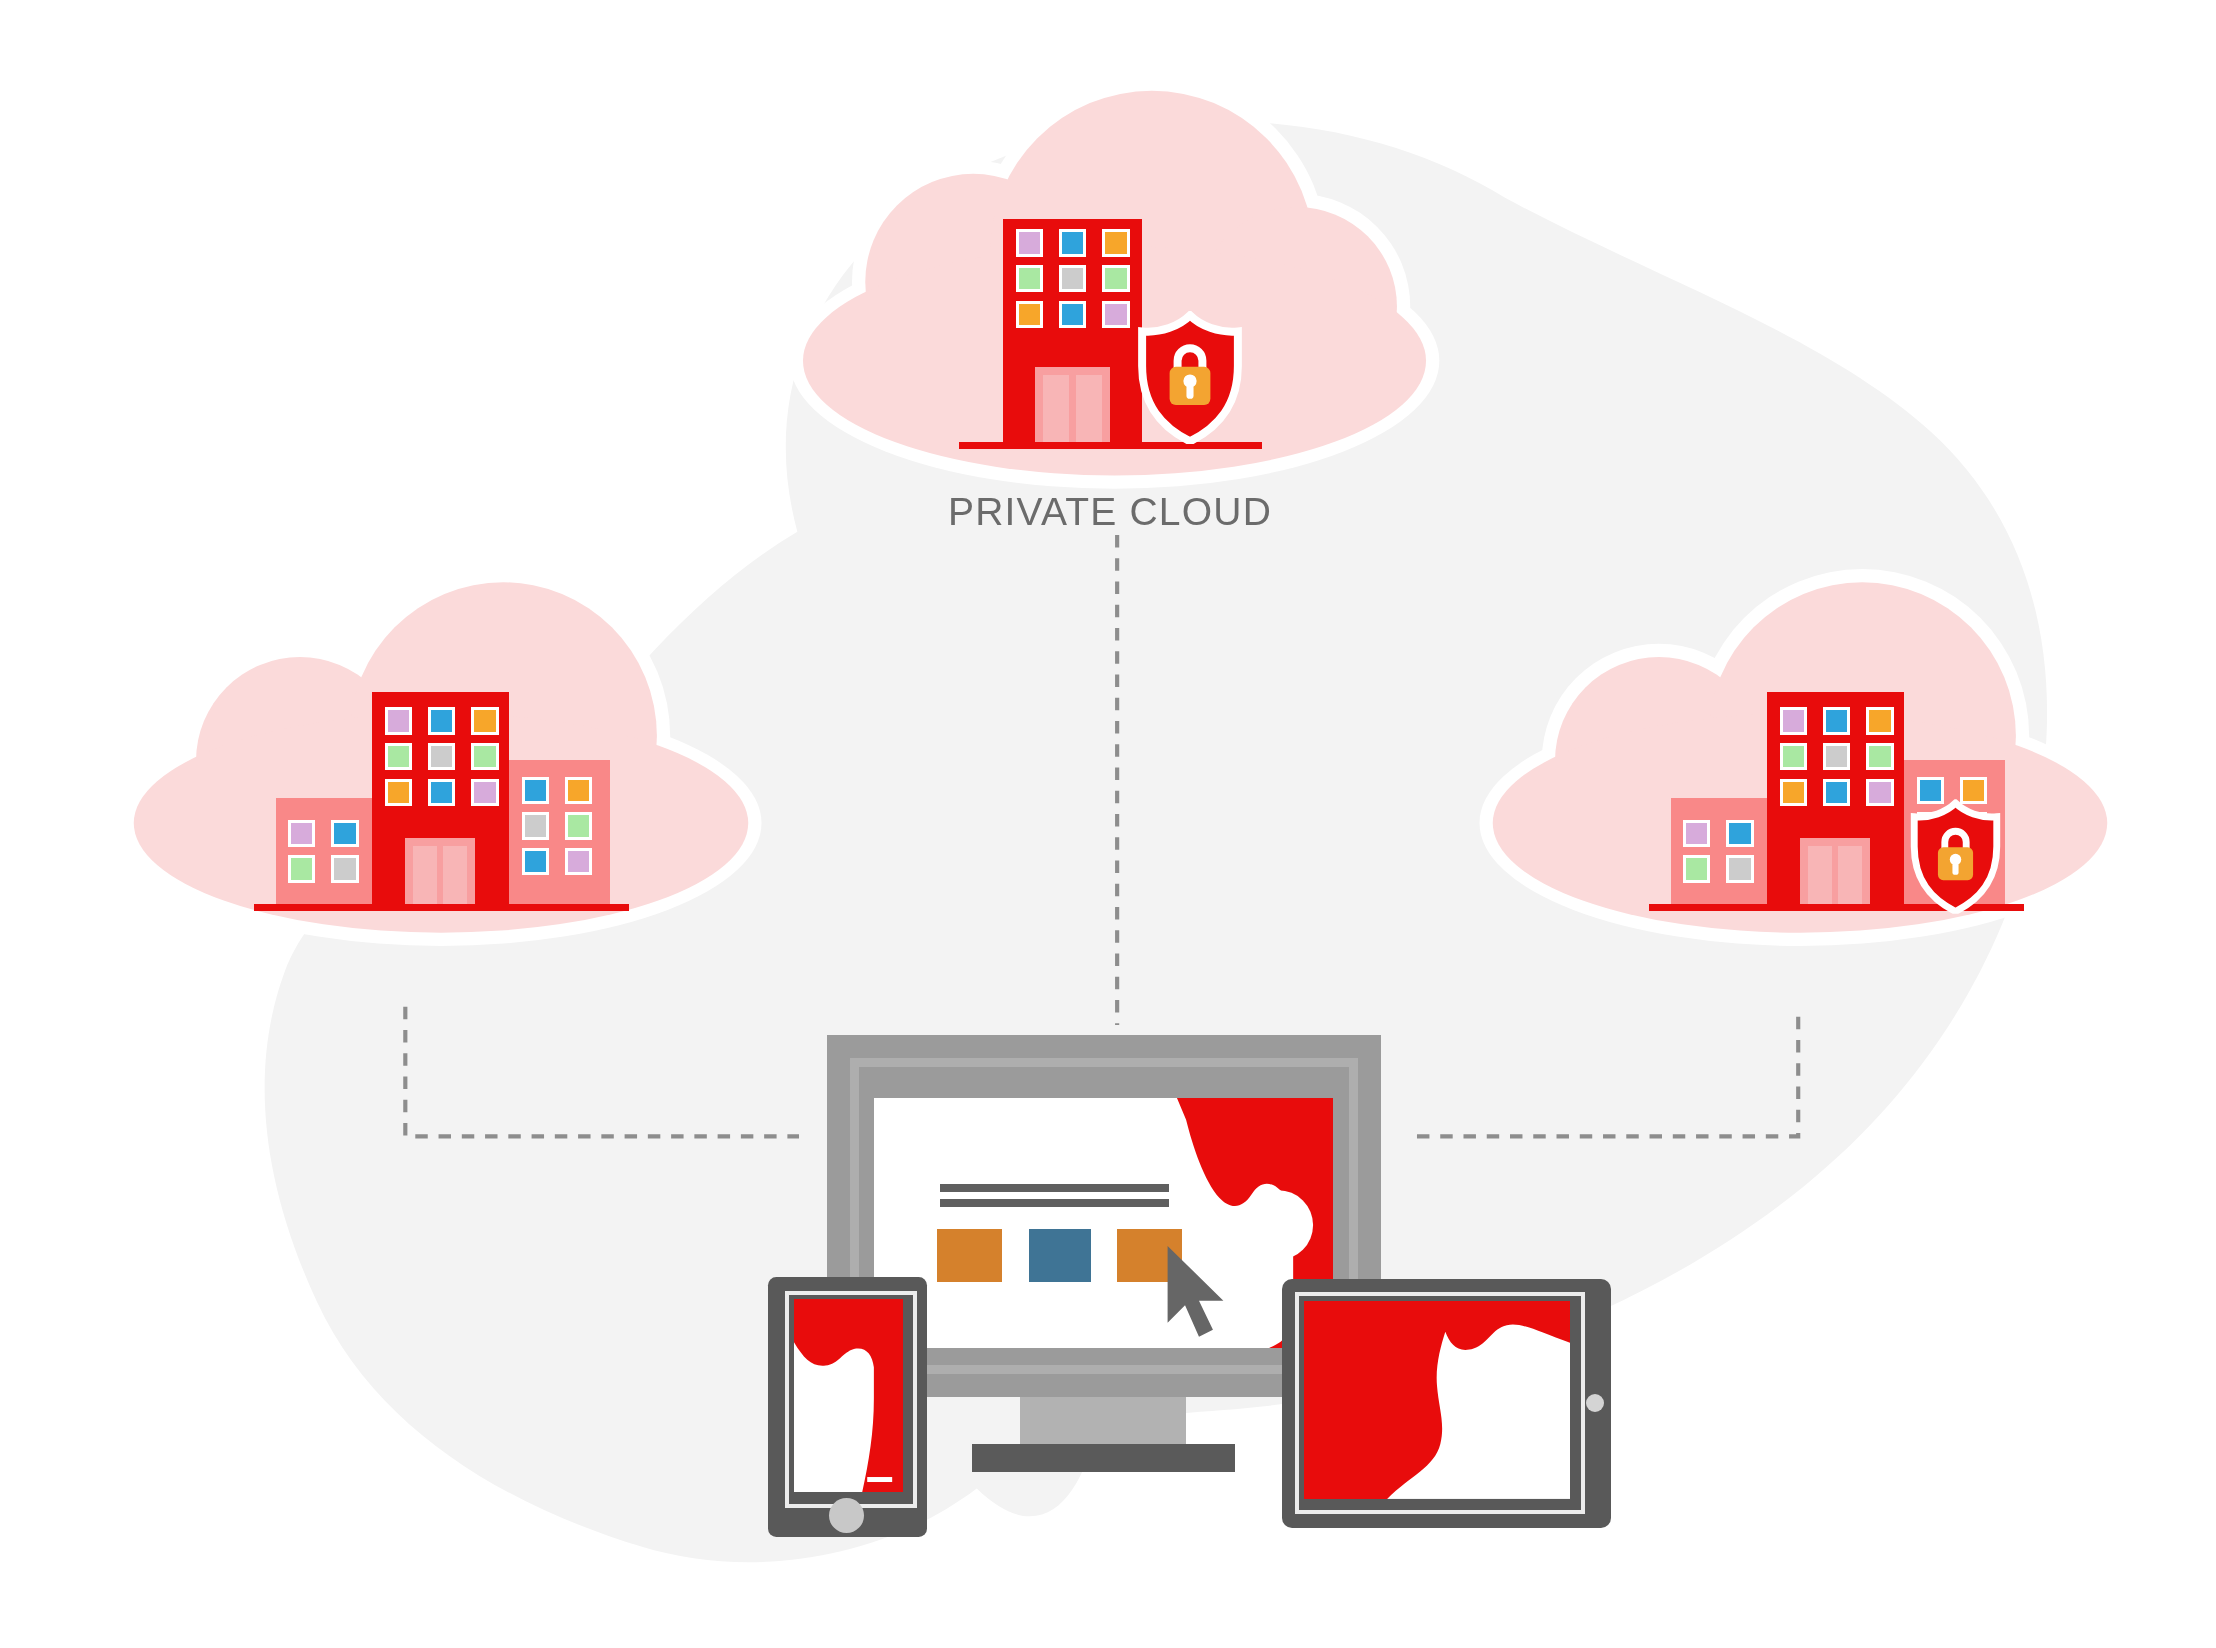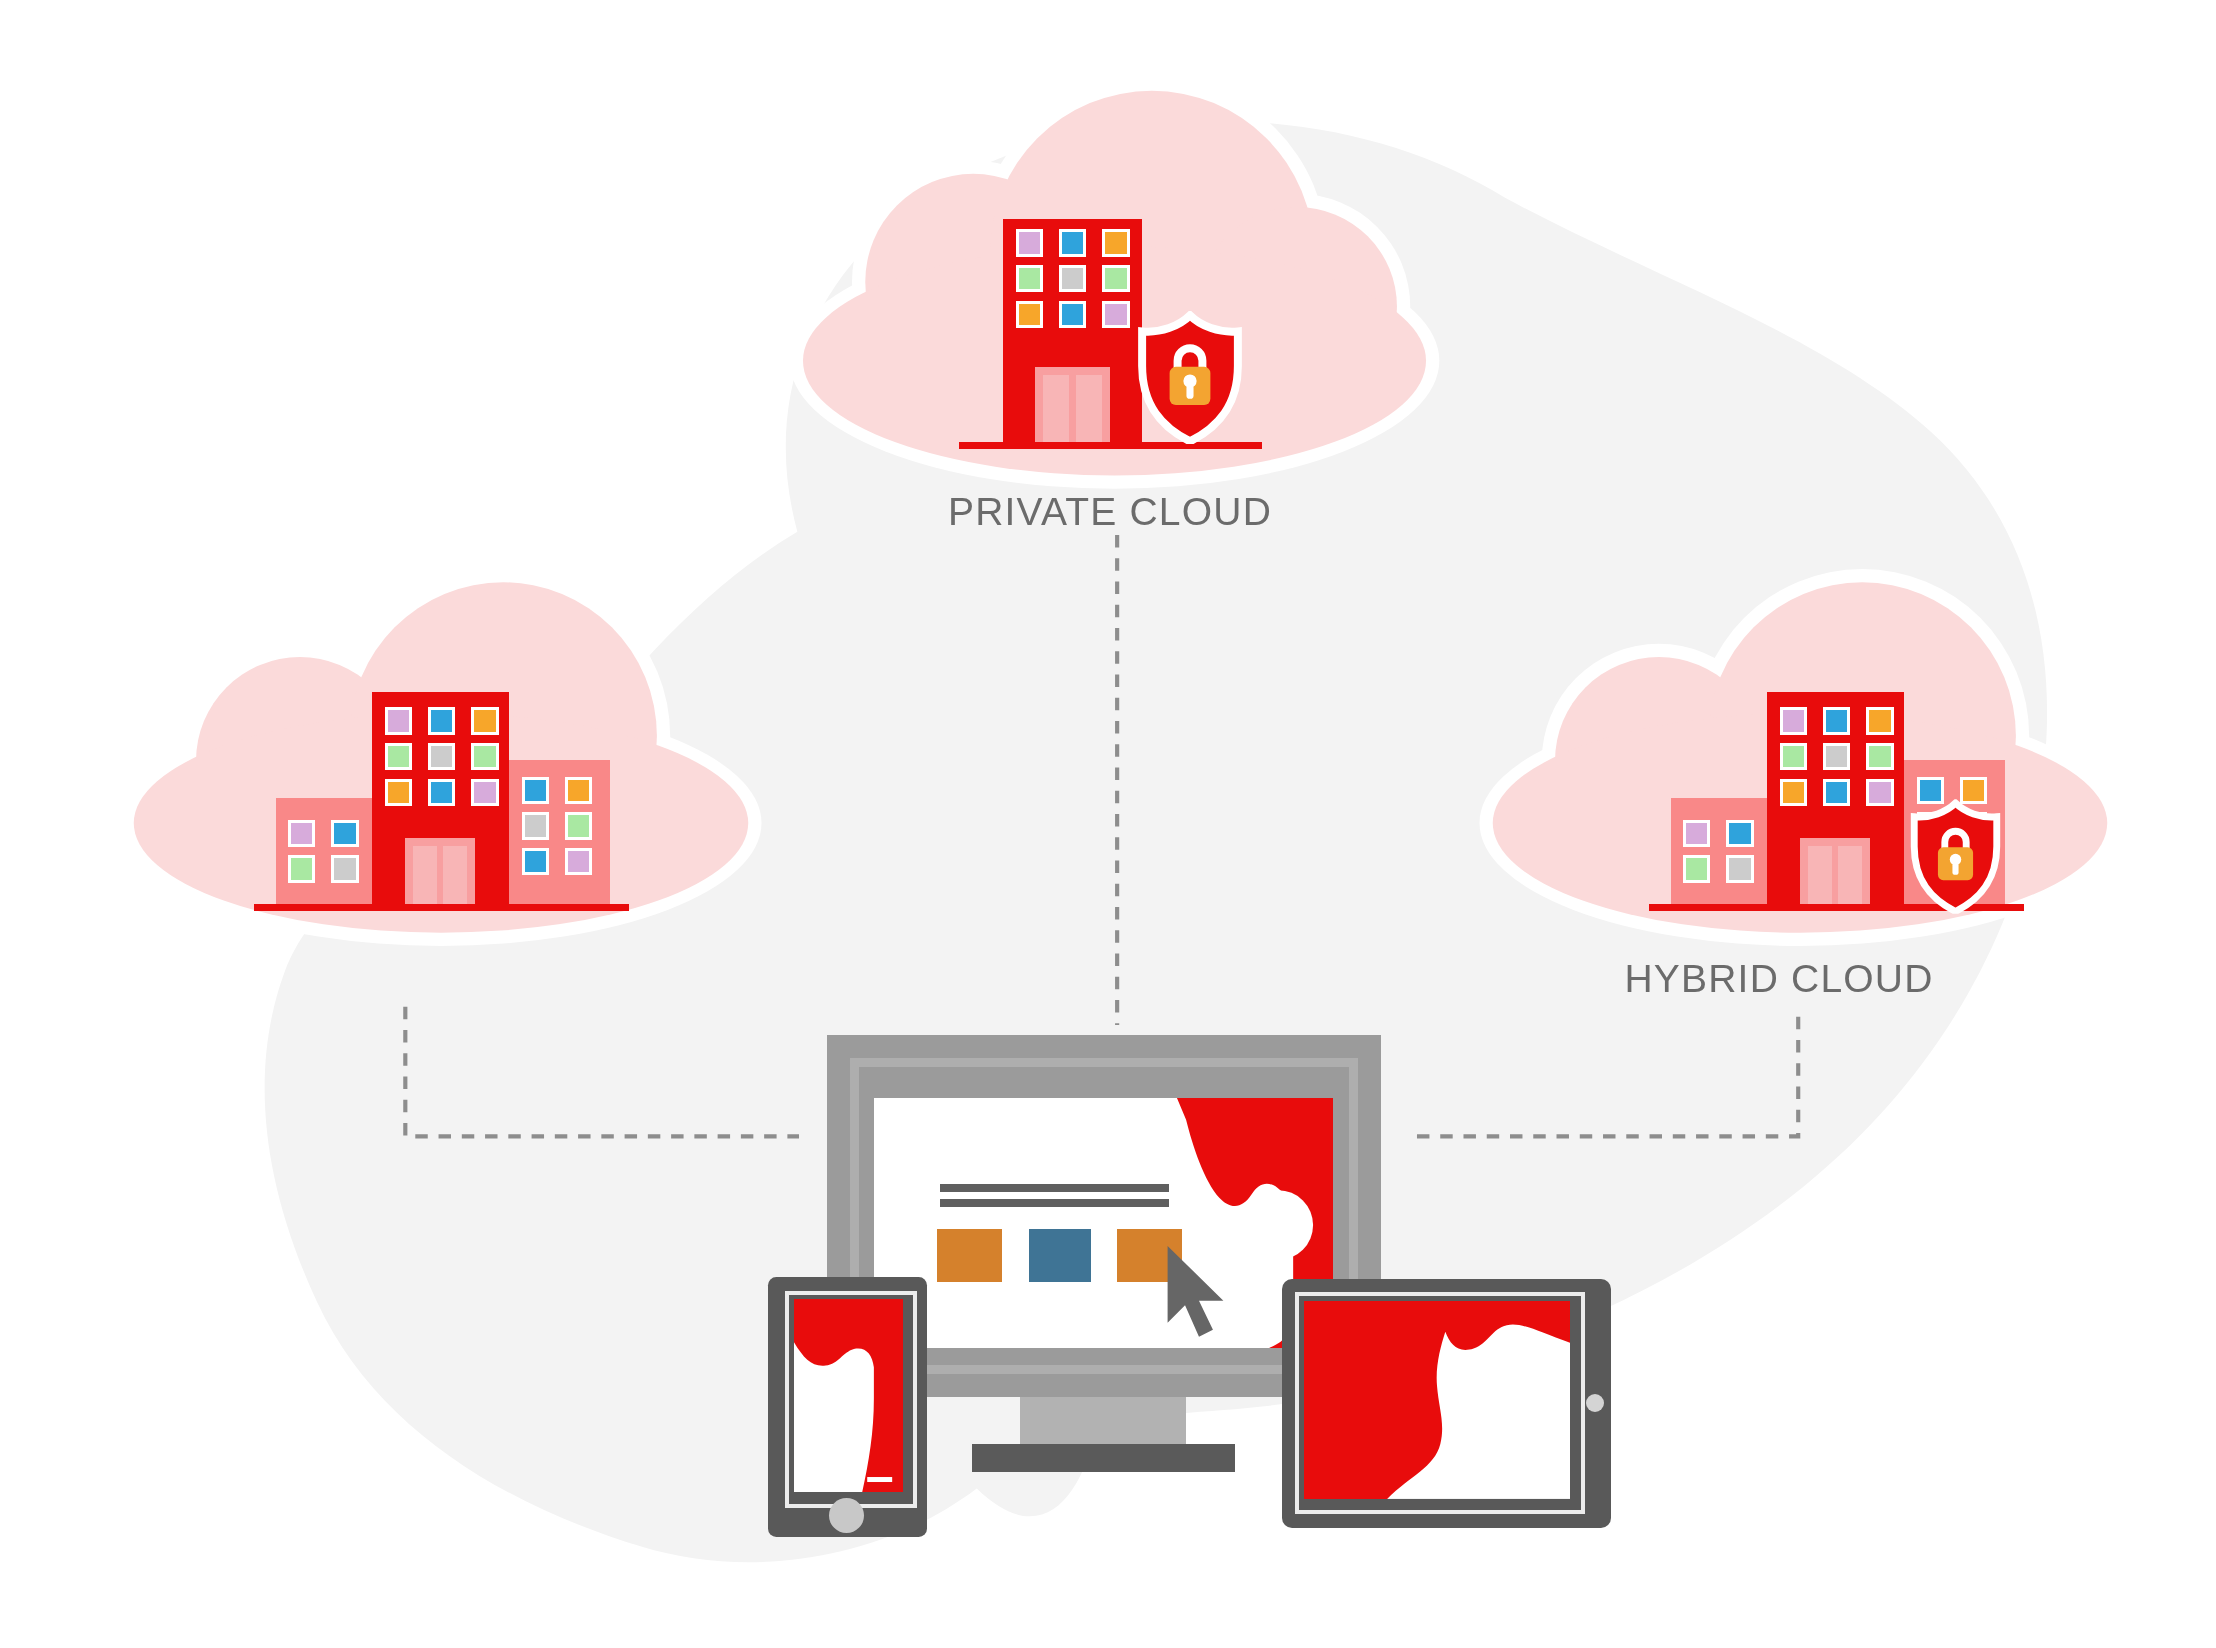--- a/index.html
+++ b/index.html
@@ -223,21 +223,20 @@
         </div>
       <div class="door" style="left:33px;width:70px;height:66px"></div>
     </div>
     <div class="groundline"></div>
   </div>
   <svg class="shield" style="left:1909px;top:799px" width="93" height="115" viewBox="0 0 112 138">
       <use href="#shield-lock"></use>
     </svg>
 
   <div class="cloud-label" style="left:819px;top:490px">PRIVATE CLOUD</div>
-  <div class="cloud-label" style="left:1488px;top:957px">HYBRID CLOUD</div>
 
   <div class="monitor" style="left:827px;top:1035px;width:554px;height:362px">
     <div class="monitor-innerline"></div>
     <div class="monitor-screen">
       <svg viewBox="0 0 553 301" width="459" height="250" style="position:absolute;left:0;top:0">
         <path fill="var(--red)" d="M365,0 L553,0 L553,301 L476,301
           C497,293 505,279 505,258 L505,150
           C505,128 498,117 486,108
           C474,99 463,103 455,116
           C443,135 428,133 416,120

